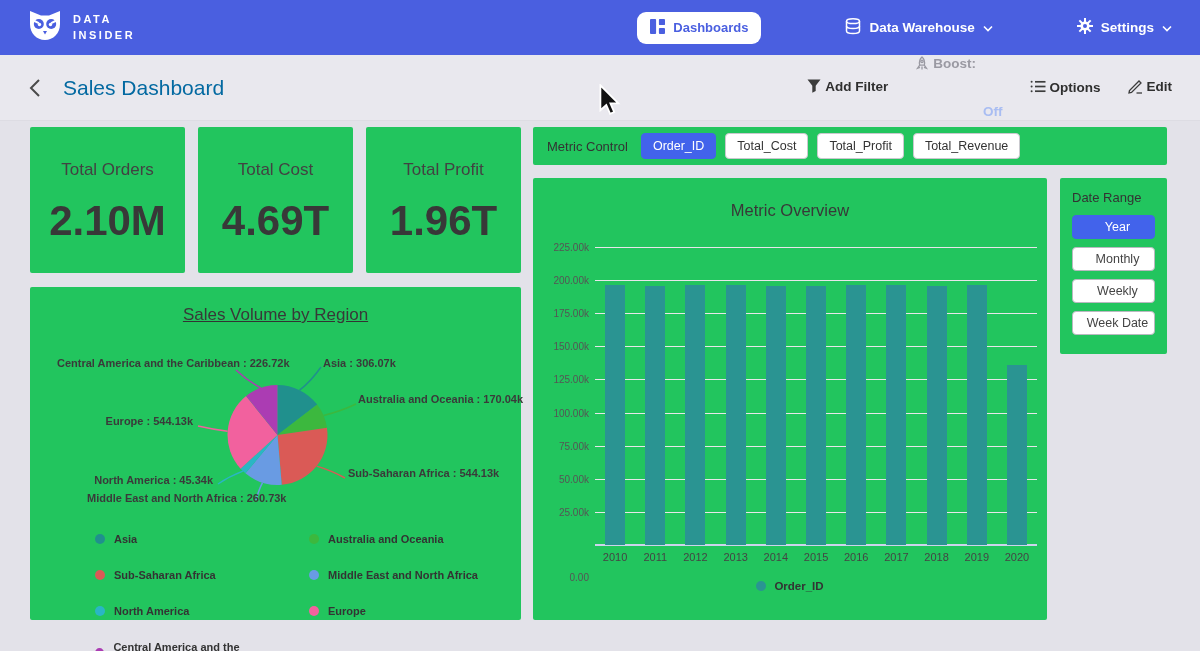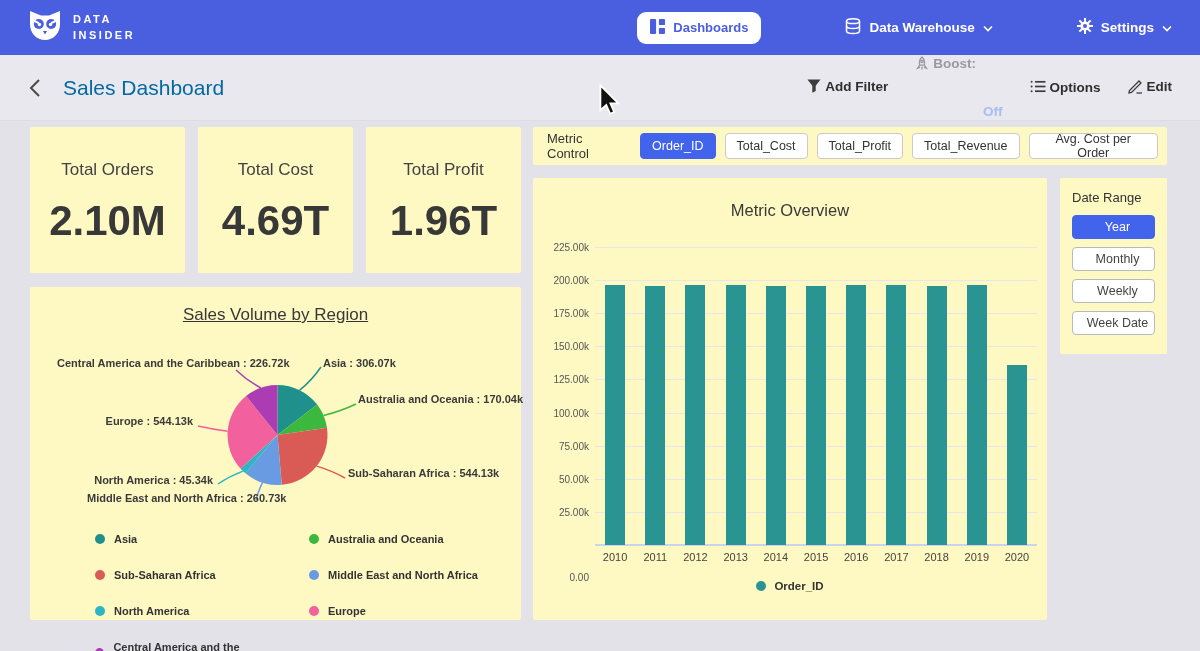--- a/index.html
+++ b/index.html
@@ -20,21 +20,21 @@
   .nav-item { color:#fff; font-size:13.5px; font-weight:600; display:flex; gap:8px; align-items:center; cursor:pointer;padding-left:48px; }
   
   .subheader { position:absolute; top:55px; left:0; right:0; height:66px; background:#e9e8ee; border-bottom:1px solid #dddce3; display:flex; align-items:center; }
   .back-btn { margin-left:28px; display:flex; align-items:center; cursor:pointer; }
   .page-title { margin-left:22px; font-size:21px; color:#0369a1; }
   .actions { margin-left:auto; margin-right:28px; display:flex; gap:27px; align-items:center; font-size:13.5px; font-weight:600; color:#2f2f2f; }
   .action { display:flex; gap:4px; align-items:flex-start; cursor:pointer; }
   .boost-label { color:#9a99a2; }
   .boost-value { color:#a9bdf2; margin-left:3px;margin-top:48px; }
   
-  .card { position:absolute; background:#fef9c3; border-radius:2px; }
+  .card { position:absolute; background:#22c55e; border-radius:2px; }
   .kpi { width:155px; height:146px; top:127px; text-align:center; }
   .kpi-1 { left:30px; } .kpi-2 { left:198px; } .kpi-3 { left:366px; }
   .kpi-label { margin-top:33px; font-size:17px; font-weight:500; color:#424242; }
   .kpi-value { margin-top:17px; font-size:42px; font-weight:bold; color:#383838; }
   
   .metric-bar { left:533px; top:127px; width:634px; height:38px; display:flex; align-items:center; }
   .metric-label { margin-left:14px; margin-right:13px; font-size:13px; color:#333; }
   .chip { height:26px; padding:0 11px; margin-right:9px; border-radius:4px; border:1px solid #c9c9ce; background:#fff; color:#333; font-size:12.5px; display:flex; align-items:center; cursor:pointer; font-family:inherit; }
   .chip.selected { background:#4263eb; border-color:#4263eb; color:#fff; }
   
@@ -214,21 +214,20 @@
   <div class="kpi-value">1.96T</div>
 </div>
 
 <div class="card metric-bar">
   <span class="metric-label">Metric Control</span>
   <span style="display:flex">
       <button class="chip selected">Order_ID</button>
       <button class="chip">Total_Cost</button>
       <button class="chip">Total_Profit</button>
       <button class="chip">Total_Revenue</button>
-      <button class="chip">Avg. Cost per Order</button>
     </span>
 </div>
 
 <div class="card chart-card">
   <div class="chart-title">Metric Overview</div>
   <div class="yticks">
       <div class="ytick" style="top: 0px;">225.00k</div>
       <div class="ytick" style="top: 33.1111px;">200.00k</div>
       <div class="ytick" style="top: 66.2222px;">175.00k</div>
       <div class="ytick" style="top: 99.3333px;">150.00k</div>

